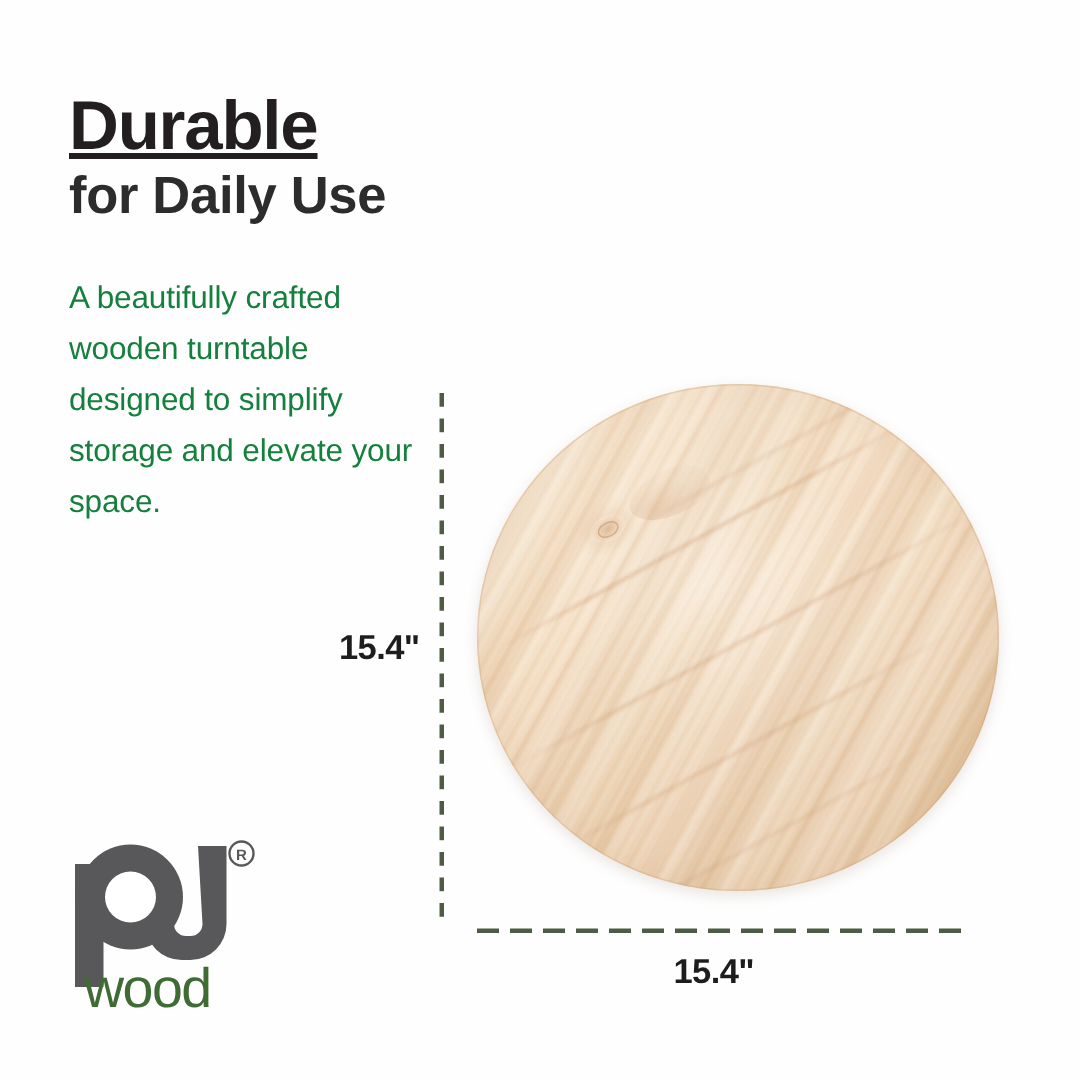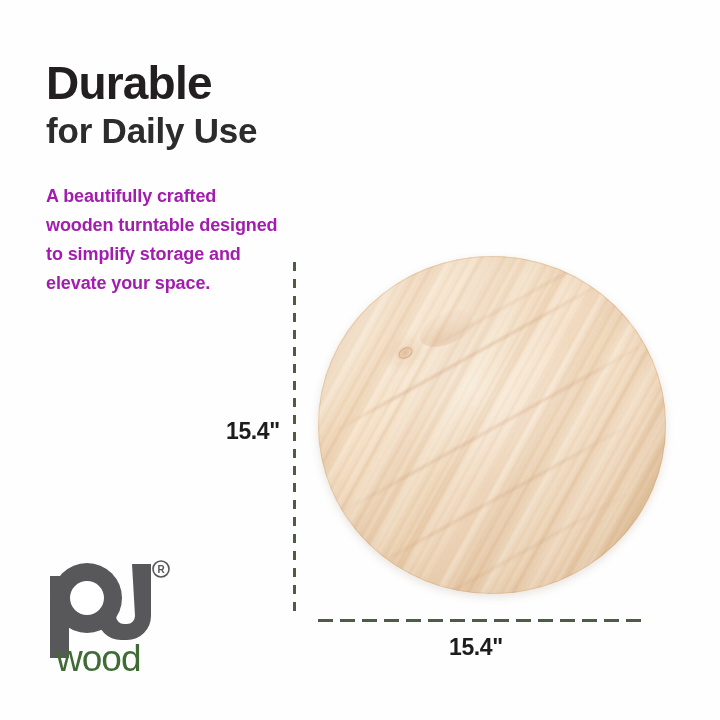--- a/index.html
+++ b/index.html
@@ -26,40 +26,41 @@
     top: 60px;
     width: 330px;
   }
   .headline-main {
     font-size: 46px;
     font-weight: 700;
     letter-spacing: -0.8px;
     color: #231f20;
     line-height: 1.04;
     display: block;
+    text-decoration: underline;
   }
   .headline-sub {
     font-size: 35px;
     font-weight: 700;
     letter-spacing: -0.2px;
     color: #2c2c2c;
     line-height: 1.18;
     display: block;
     margin-top: 2px;
   }
 
   .body-copy {
     position: absolute;
     left: 46px;
     top: 182px;
     width: 232px;
-    font-size: 18px;
-    font-weight: 700;
+    font-size: 21px;
+    font-weight: 400;
     line-height: 1.62;
-    color: #a21caf;
+    color: #15803d;
     letter-spacing: -0.1px;
   }
 
   
   .disc-wrap {
     position: absolute;
     left: 318px;
     top: 256px;
     width: 348px;
     height: 338px;

